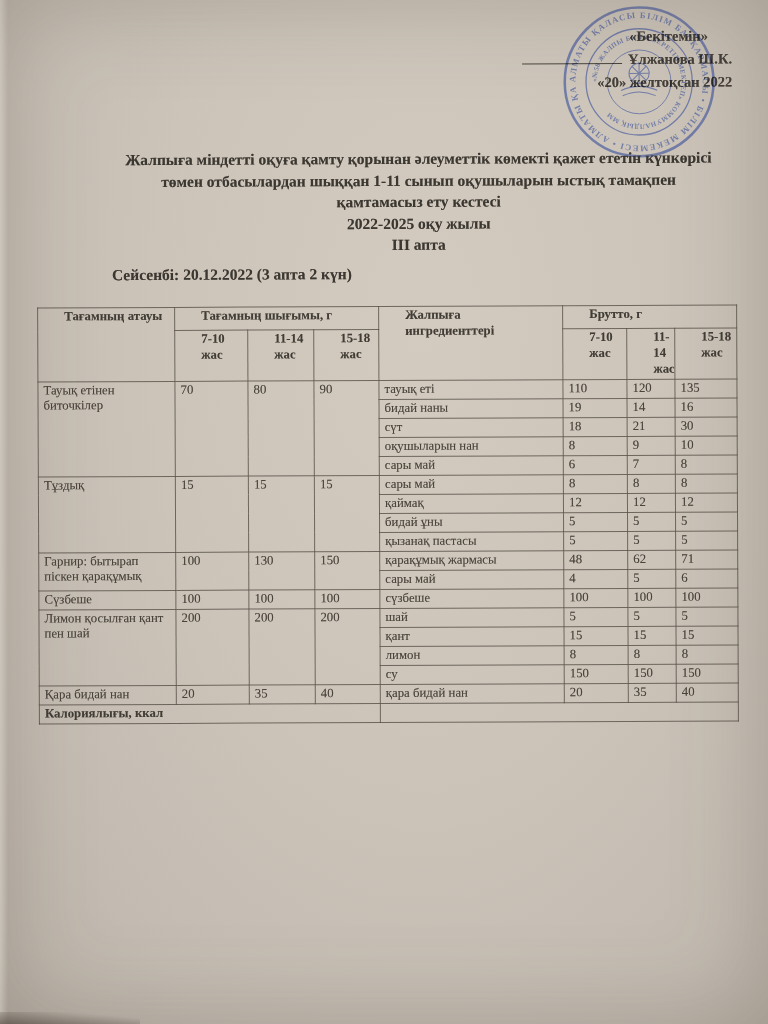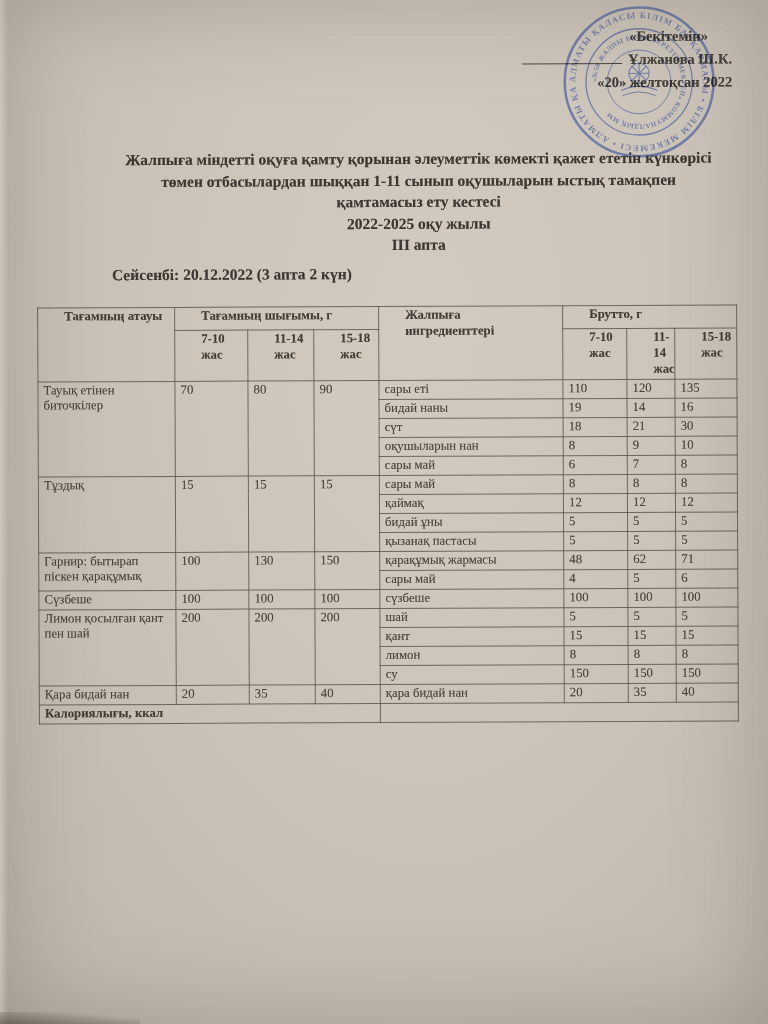--- a/index.html
+++ b/index.html
@@ -151,21 +151,21 @@
           <td>15-18
 жас</td>
         </tr>
       </thead>
       <tbody id="menu-tbody">
           <tr>
             <td rowspan="5">Тауық етінен биточкілер</td>
             <td rowspan="5">70</td>
             <td rowspan="5">80</td>
             <td rowspan="5">90</td>
-            <td>сары еті</td>
+            <td>тауық еті</td>
             <td>110</td>
             <td>120</td>
             <td>135</td>
           </tr>
           <tr>
             <td>бидай наны</td>
             <td>19</td>
             <td>14</td>
             <td>16</td>
           </tr>

